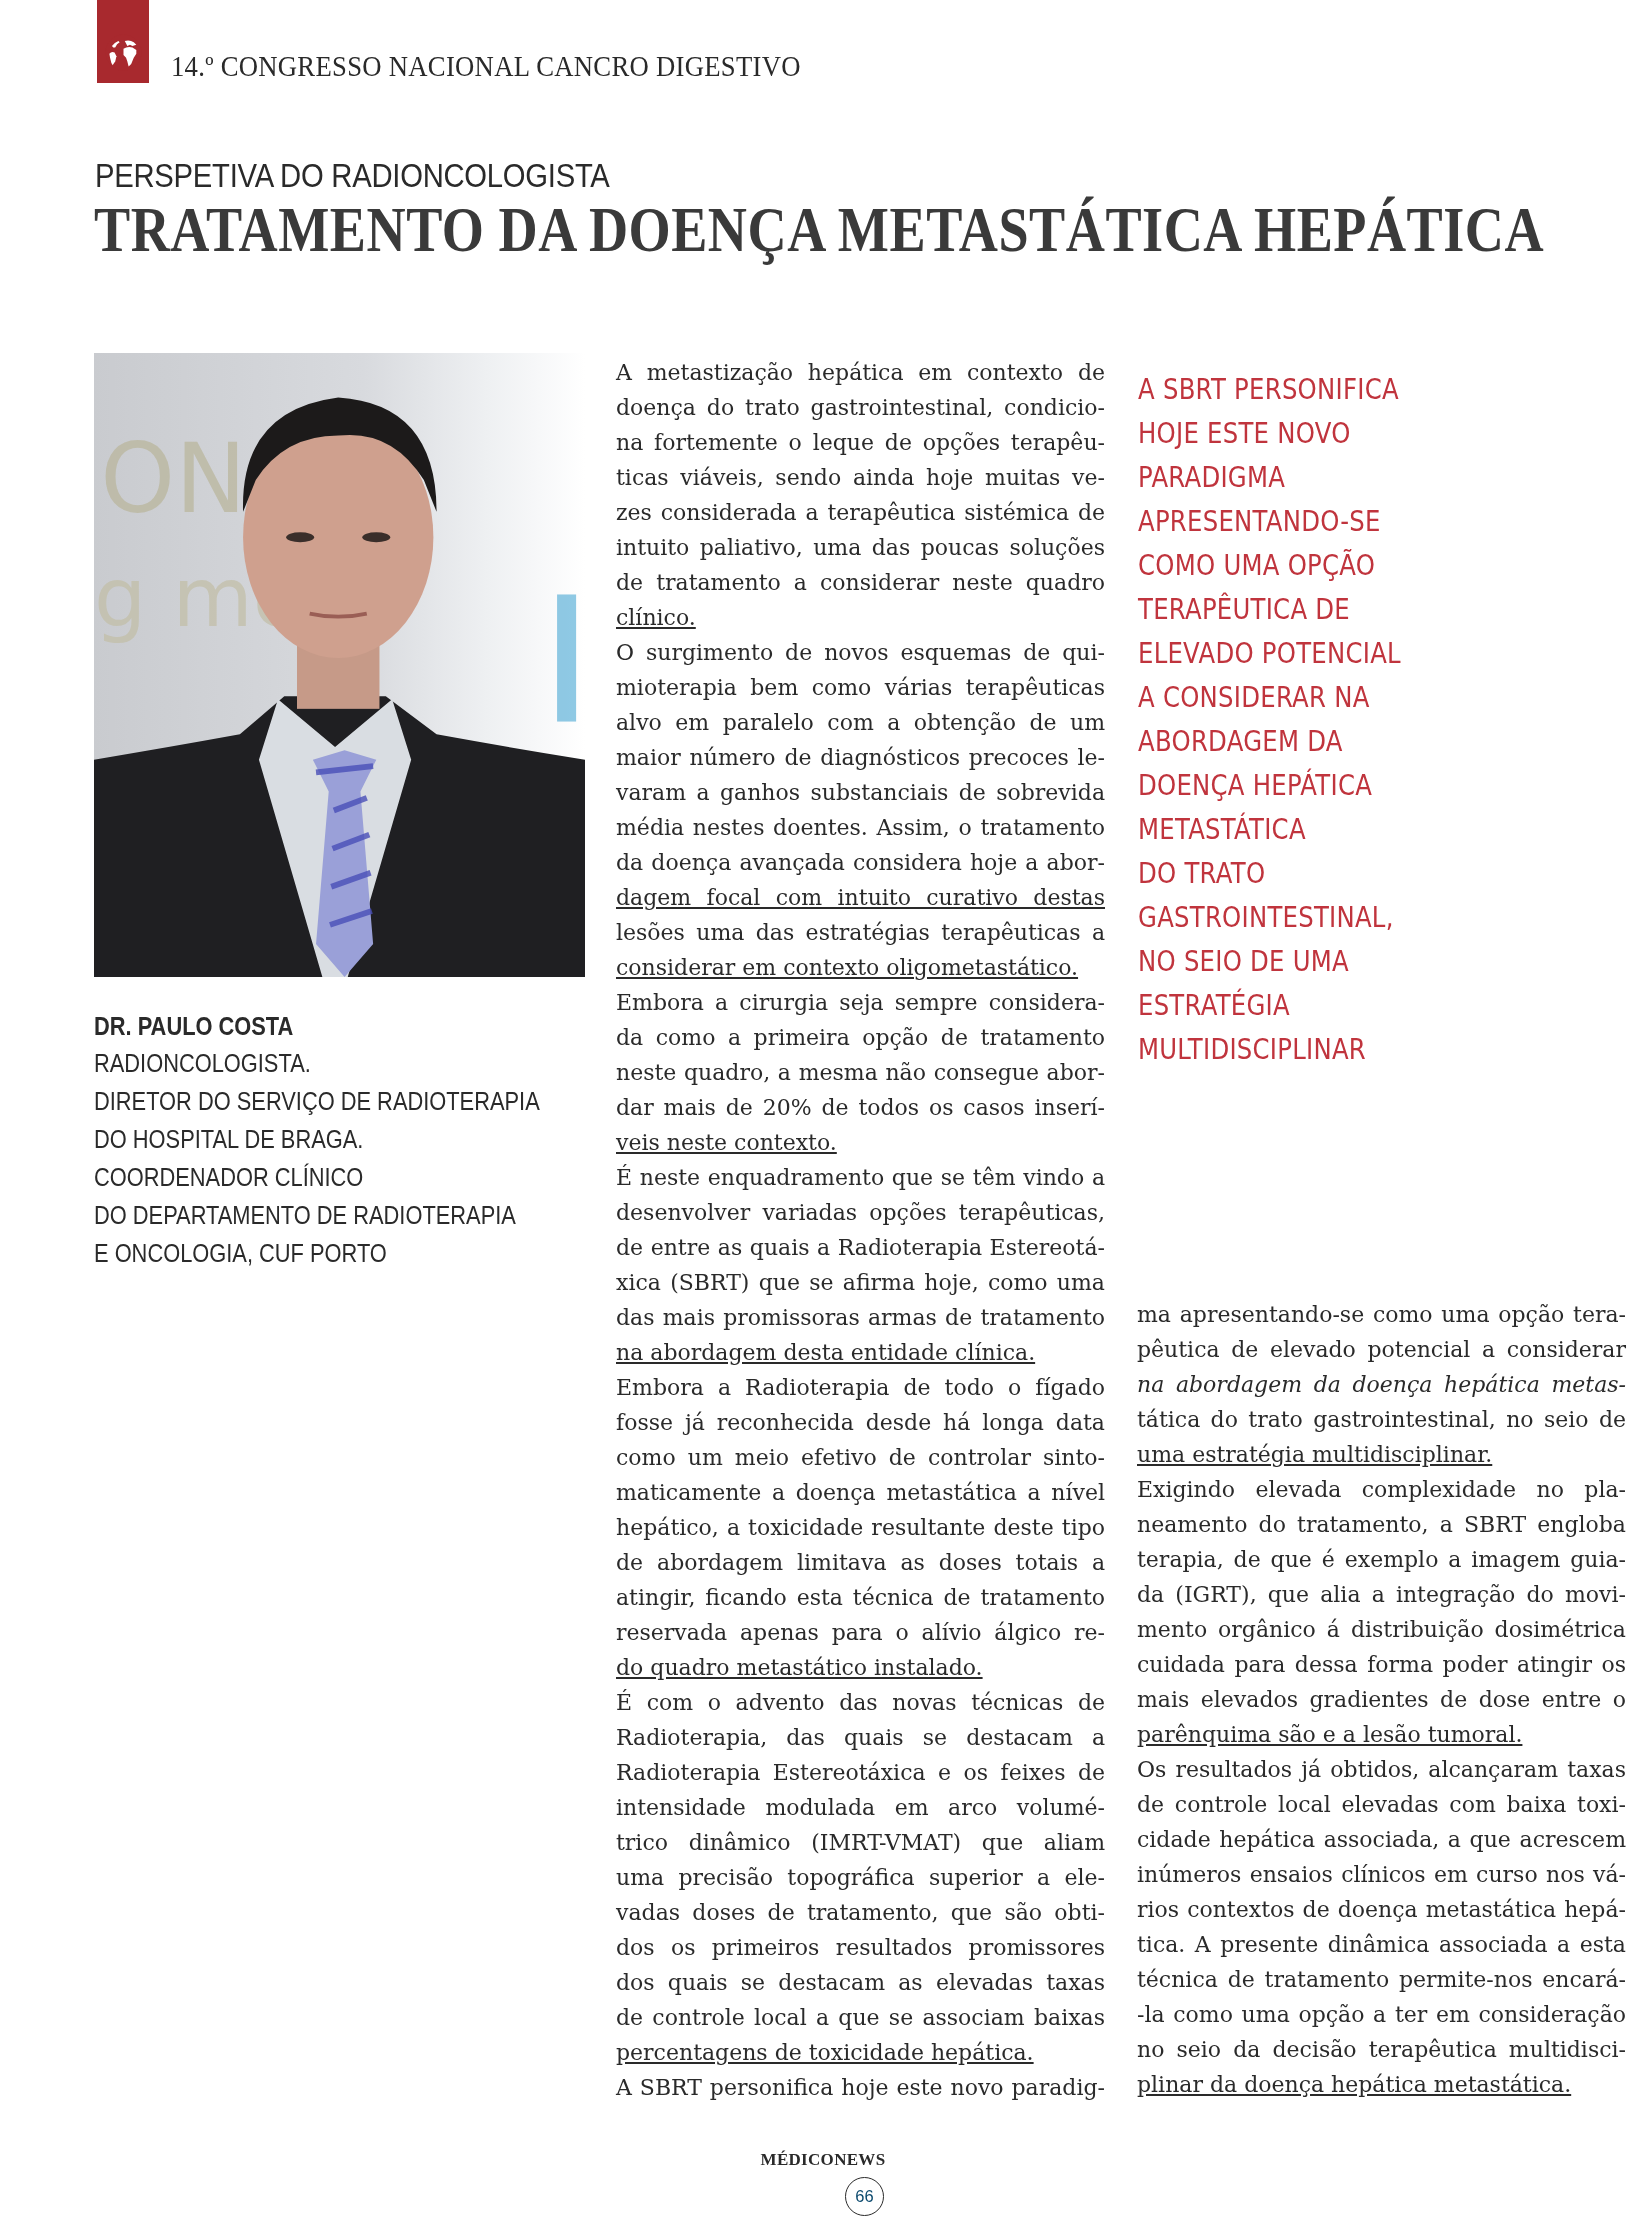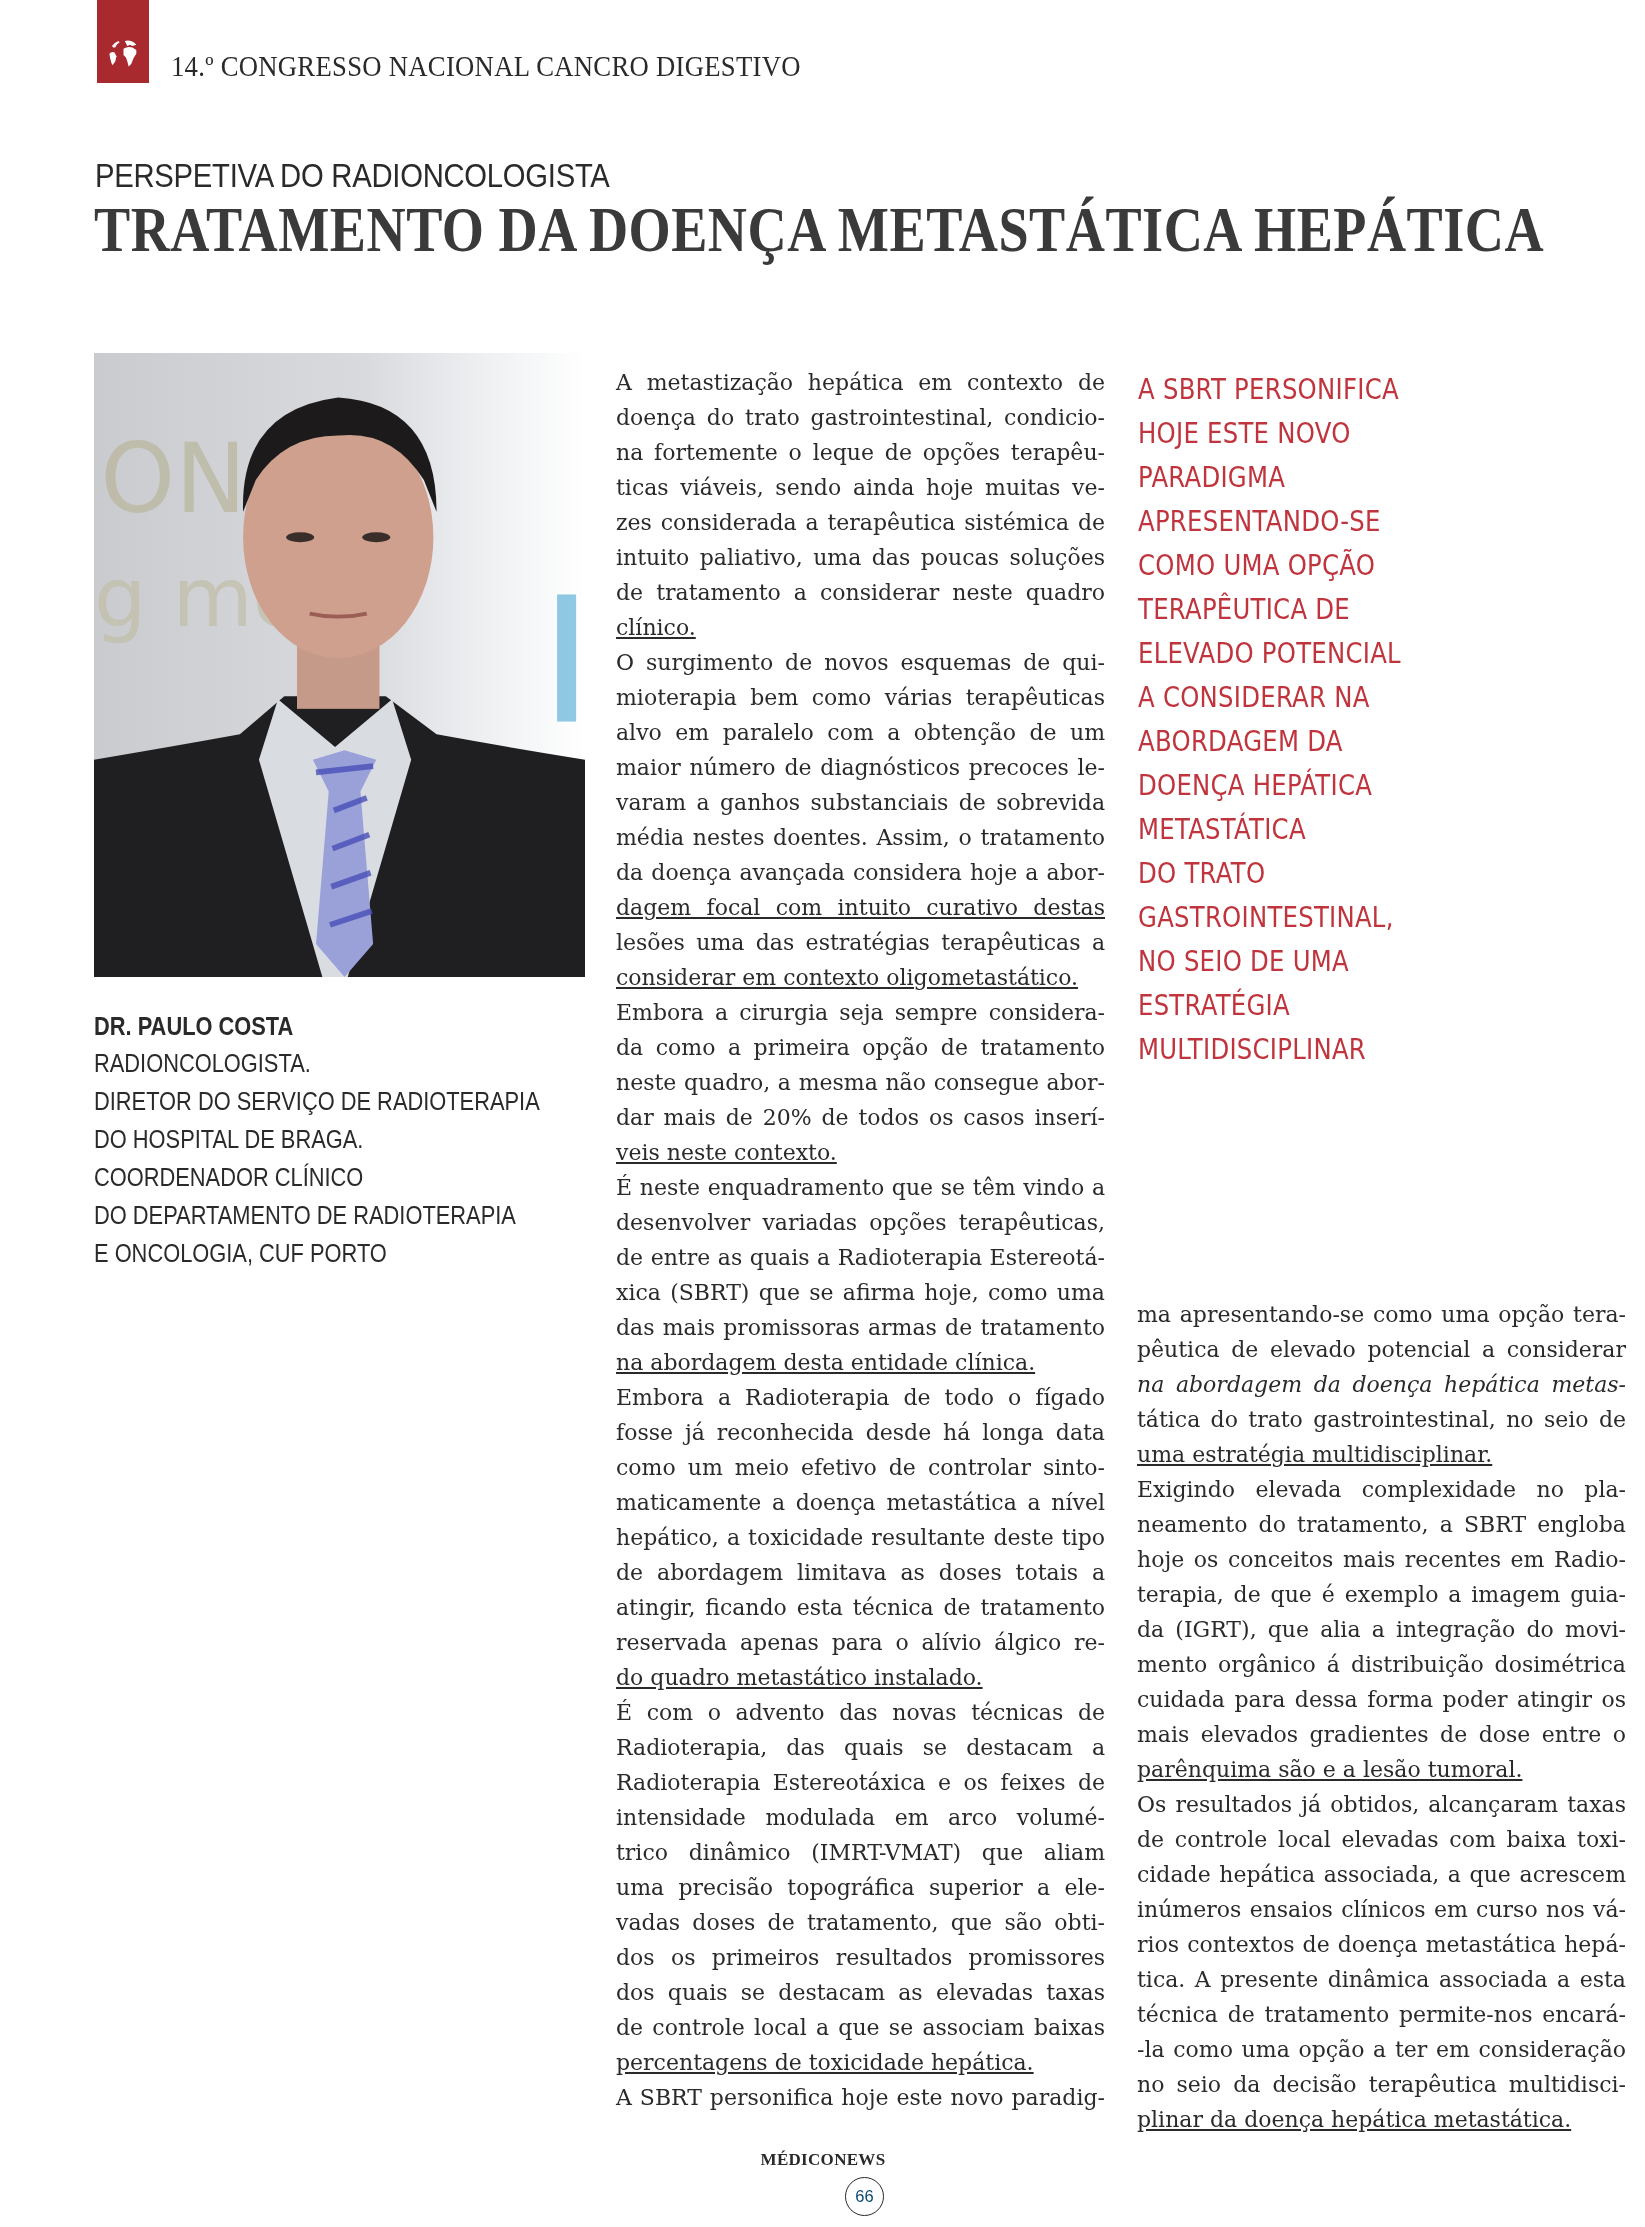--- a/index.html
+++ b/index.html
@@ -39,21 +39,21 @@
   .bio { position: absolute; left: 94px; top: 1008px; font-family: "Liberation Sans", sans-serif; color: #2a2a2a; }
   .bio .name { font-weight: bold; font-size: 25.4px; line-height: 36px; transform: scaleX(0.86); transform-origin: left; white-space: nowrap; }
   .bio .line { font-size: 25.4px; line-height: 38px; transform: scaleX(0.86); transform-origin: left; white-space: nowrap; }
 
   .col {
     position: absolute; font-family: "DejaVu Serif", serif; font-size: 22px; line-height: 35px;
     color: #2a2a2a; text-align: justify;
   }
   .col .ln { display: block; white-space: nowrap; text-align-last: justify; text-align: justify; transform-origin: left; }
   .col .ln.last { text-align-last: left; text-decoration: underline; }
-  .col-mid { left: 616px; top: 365px; width: 489px; }
+  .col-mid { left: 616px; top: 355px; width: 489px; }
   .col-right { left: 1137px; top: 1297px; width: 489px; }
 
   .pullquote {
     position: absolute; left: 1138px; top: 367px;
     font-family: "DejaVu Sans", sans-serif; font-size: 29px; line-height: 44px;
     color: #c0343d; letter-spacing: 0.3px;
   }
   .pullquote .pq { display: block; white-space: nowrap; transform: scaleX(0.84); transform-origin: left; }
 
   .footer-brand {
@@ -198,21 +198,20 @@
   </div>
 
 <div class="col col-right" id="col-right">
     <span class="ln" style="display: block; width: 489px;">ma apresentando-se como uma opção tera-</span>
     <span class="ln" style="display: block; width: 489px;">pêutica de elevado potencial a considerar</span>
     <span class="ln" style="display: block; width: 489px; font-style: italic;">na abordagem da doença hepática metas-</span>
     <span class="ln" style="display: block; width: 489px;">tática do trato gastrointestinal, no seio de</span>
     <span class="ln last" style="display: block;">uma estratégia multidisciplinar.</span>
     <span class="ln" style="display: block; width: 489px;">Exigindo elevada complexidade no pla-</span>
     <span class="ln" style="display: block; width: 489px;">neamento do tratamento, a SBRT engloba</span>
-    <span class="ln" style="display: block; width: 489px;">hoje os conceitos mais recentes em Radio-</span>
     <span class="ln" style="display: block; width: 489px;">terapia, de que é exemplo a imagem guia-</span>
     <span class="ln" style="display: block; width: 489px;">da (IGRT), que alia a integração do movi-</span>
     <span class="ln" style="display: block; width: 489px;">mento orgânico á distribuição dosimétrica</span>
     <span class="ln" style="display: block; width: 489px;">cuidada para dessa forma poder atingir os</span>
     <span class="ln" style="display: block; width: 489px;">mais elevados gradientes de dose entre o</span>
     <span class="ln last" style="display: block;">parênquima são e a lesão tumoral.</span>
     <span class="ln" style="display: block; width: 489px;">Os resultados já obtidos, alcançaram taxas</span>
     <span class="ln" style="display: block; width: 489px;">de controle local elevadas com baixa toxi-</span>
     <span class="ln" style="display: block; width: 489px;">cidade hepática associada, a que acrescem</span>
     <span class="ln" style="display: block; width: 489px;">inúmeros ensaios clínicos em curso nos vá-</span>

